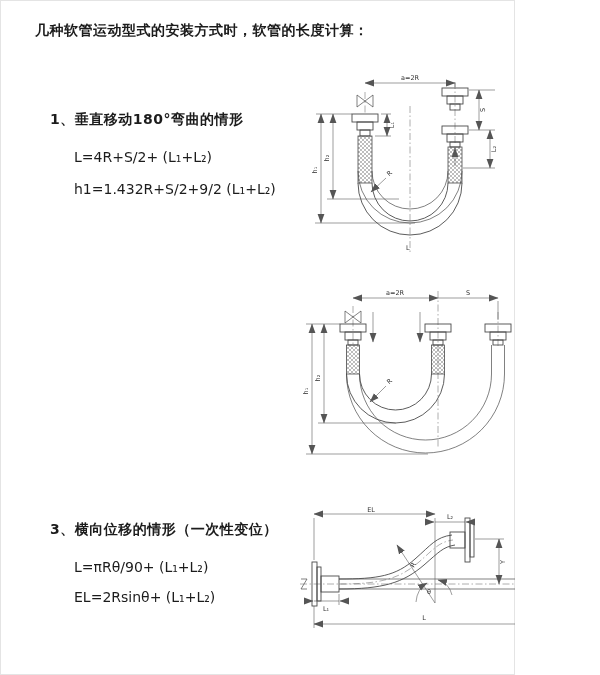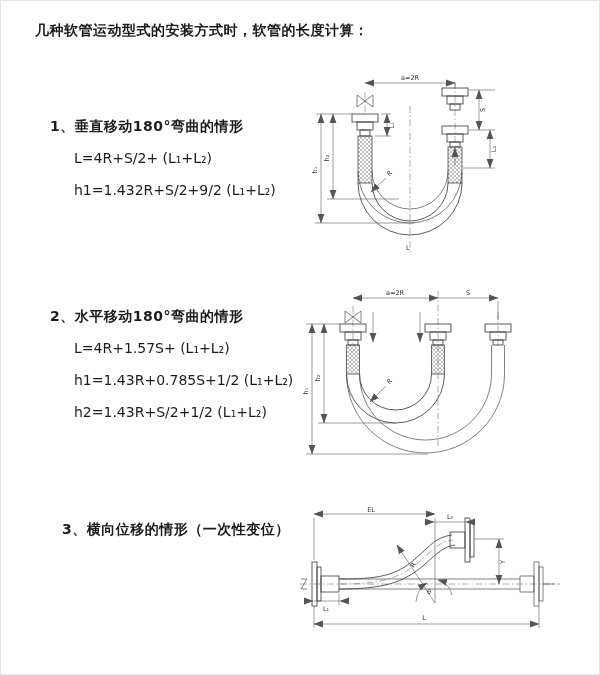--- a/index.html
+++ b/index.html
@@ -1,40 +1,40 @@
 <!DOCTYPE html>
 <html><head>
 <meta charset="utf-8">
 <style>
   html,body { margin:0; padding:0; background:#fff; }
   .page {
-    position:relative; width:600px; height:675px; background:#ffffff;
+    position:relative; width:515px; height:675px; background:#ffffff;
     font-family:"DejaVu Sans","Liberation Sans",sans-serif; color:#1c1c1c;
     box-shadow: inset 0 0 0 1px #e4e4e4; overflow:hidden;
   }
   .title { position:absolute; left:35px; top:22px; font-size:14px; font-weight:bold; letter-spacing:.5px; }
   .sec { position:absolute; }
   .sec .heading { font-size:14px; font-weight:bold; letter-spacing:.5px; }
-  .formula { margin:14px 0 0 24px; font-size:14px; line-height:17px; white-space:pre; }
+  .formula { margin:20px 0 0 24px; font-size:14px; line-height:17px; white-space:pre; }
   .diag { position:absolute; }
   
   .obj { fill:none; stroke:#4a4a4a; stroke-width:0.9; }
   .thin { fill:none; stroke:#4a4a4a; stroke-width:0.7; }
   .dim { fill:none; stroke:#5a5a5a; stroke-width:0.6; }
   .cl  { fill:none; stroke:#6a6a6a; stroke-width:0.55; stroke-dasharray:7 2.5 1.5 2.5; }
   .lb  { fill:#333; font-size:6.5px; font-family:"DejaVu Sans","Liberation Sans",sans-serif; }
 </style>
 </head>
 <body>
 
 <div class="page">
 
   <div class="title">几种软管运动型式的安装方式时，软管的长度计算：</div>
 
-  <div class="sec" style="left:50px; top:118px;">
+  <div class="sec" style="left:50px; top:111px;">
     <div class="heading">1、垂直移动180°弯曲的情形</div>
     <div class="formula">L=4R+S/2+ (L₁+L₂)</div>
     <div class="formula" style="margin-top:15px">h1=1.432R+S/2+9/2 (L₁+L₂)</div>
   </div>
 
   <svg class="diag" style="left:303px; top:68px;" width="225" height="190" viewBox="0 0 225 190">
     <defs>
       <pattern id="d1h" width="4" height="4" patternUnits="userSpaceOnUse">
         <path d="M0,0 L4,4 M4,0 L0,4" stroke="#7a7a7a" stroke-width="0.5"></path>
       </pattern>
@@ -99,26 +99,20 @@
       <path class="dim" d="M30,46 V131" marker-start="url(#d1s)" marker-end="url(#d1e)"></path>
       <text class="lb" x="26" y="90" transform="rotate(-90 26 90)" text-anchor="middle" font-size="6">h₂</text>
     </g>
     <g>
       <path class="dim" d="M83,110 L68,124" marker-end="url(#d1e)"></path>
       <text class="lb" x="88" y="107" transform="rotate(-42 88 107)" text-anchor="middle" font-size="7">R</text>
     </g>
     <text class="lb" x="103" y="182" font-size="10">L</text>
   </svg>
 
-  <div class="sec" style="left:50px; top:308px;">
-    <div class="heading">2、水平移动180°弯曲的情形</div>
-    <div class="formula">L=4R+1.57S+ (L₁+L₂)</div>
-    <div class="formula" style="margin-top:15px">h1=1.43R+0.785S+1/2 (L₁+L₂)</div>
-    <div class="formula" style="margin-top:15px">h2=1.43R+S/2+1/2 (L₁+L₂)</div>
-  </div>
 
   <svg class="diag" style="left:298px; top:286px;" width="240" height="175" viewBox="0 0 240 175">
     <defs>
       <pattern id="d2h" width="4" height="4" patternUnits="userSpaceOnUse">
         <path d="M0,0 L4,4 M4,0 L0,4" stroke="#7a7a7a" stroke-width="0.5"></path>
       </pattern>
       <marker id="d2e" viewBox="0 0 10 10" refX="9" refY="5" markerWidth="10" markerHeight="10" orient="auto" markerUnits="userSpaceOnUse">
           <path d="M0,1.6 L9.5,5 L0,8.4 Z" fill="#555"></path>
         </marker>
       <marker id="d2s" viewBox="0 0 10 10" refX="0.5" refY="5" markerWidth="10" markerHeight="10" orient="auto" markerUnits="userSpaceOnUse">
@@ -170,22 +164,24 @@
       <text class="lb" x="10" y="105" transform="rotate(-90 10 105)" text-anchor="middle" font-size="6">h₁</text>
       <path class="dim" d="M26,38 V137" marker-start="url(#d2s)" marker-end="url(#d2e)"></path>
       <text class="lb" x="22" y="92" transform="rotate(-90 22 92)" text-anchor="middle" font-size="6">h₂</text>
     </g>
     <g>
       <path class="dim" d="M88,100 L72,116" marker-end="url(#d2e)"></path>
       <text class="lb" x="93" y="97" transform="rotate(-42 93 97)" text-anchor="middle" font-size="7">R</text>
     </g>
   </svg>
 
-  <div class="sec" style="left:62px; top:521px;">
+  <div class="sec" style="left:50px; top:521px;">
     <div class="heading">3、横向位移的情形（一次性变位）</div>
+    <div class="formula">L=πRθ/90+ (L₁+L₂)</div>
+    <div class="formula" style="margin-top:13px">EL=2Rsinθ+ (L₁+L₂)</div>
   </div>
 
   <svg class="diag" style="left:298px; top:506px;" width="285" height="145" viewBox="0 0 285 145">
     <defs>
       <marker id="d3e" viewBox="0 0 10 10" refX="9" refY="5" markerWidth="10" markerHeight="10" orient="auto" markerUnits="userSpaceOnUse">
           <path d="M0,1.6 L9.5,5 L0,8.4 Z" fill="#555"></path>
         </marker>
       <marker id="d3s" viewBox="0 0 10 10" refX="0.5" refY="5" markerWidth="10" markerHeight="10" orient="auto" markerUnits="userSpaceOnUse">
           <path d="M9.5,1.6 L0,5 L9.5,8.4 Z" fill="#555"></path>
         </marker>

